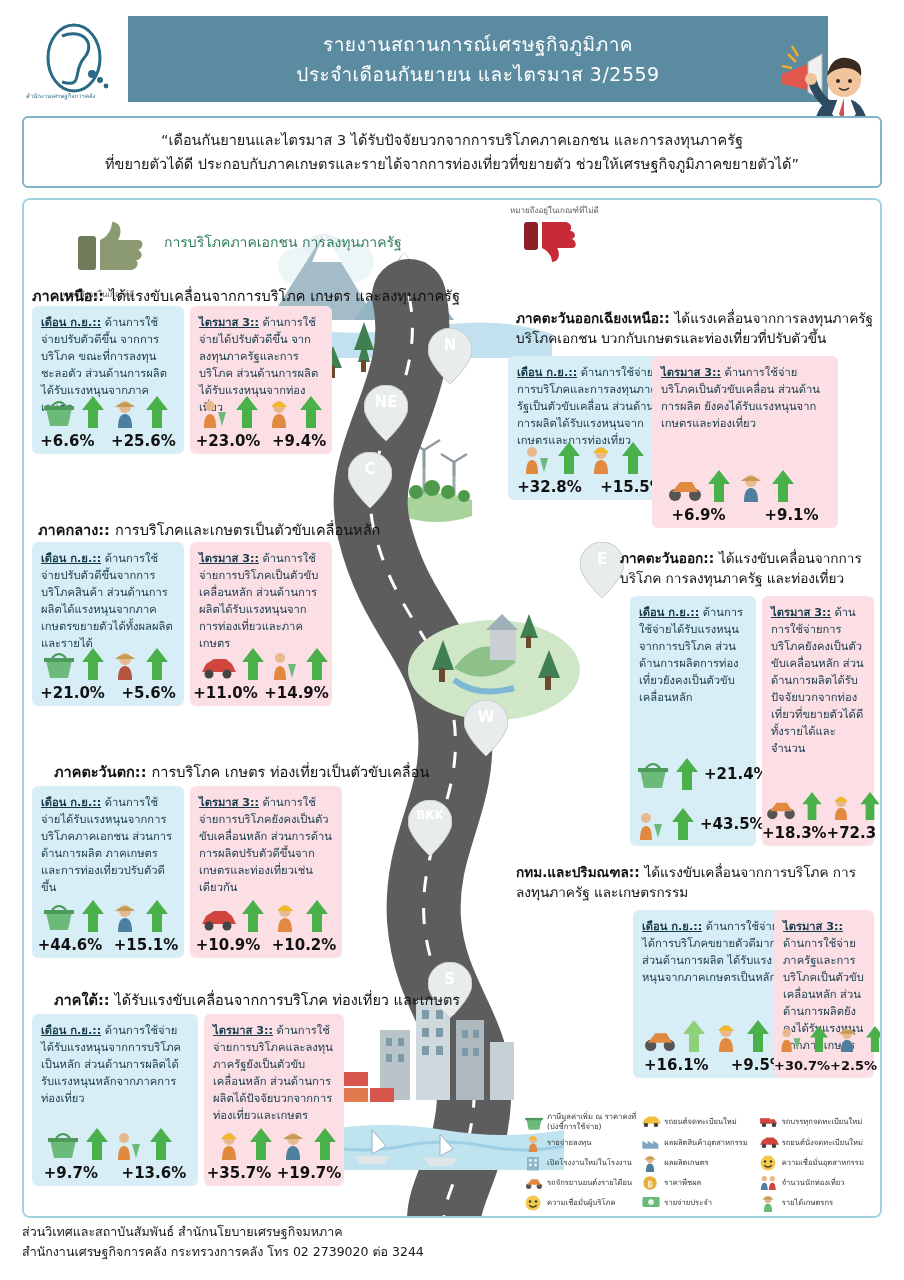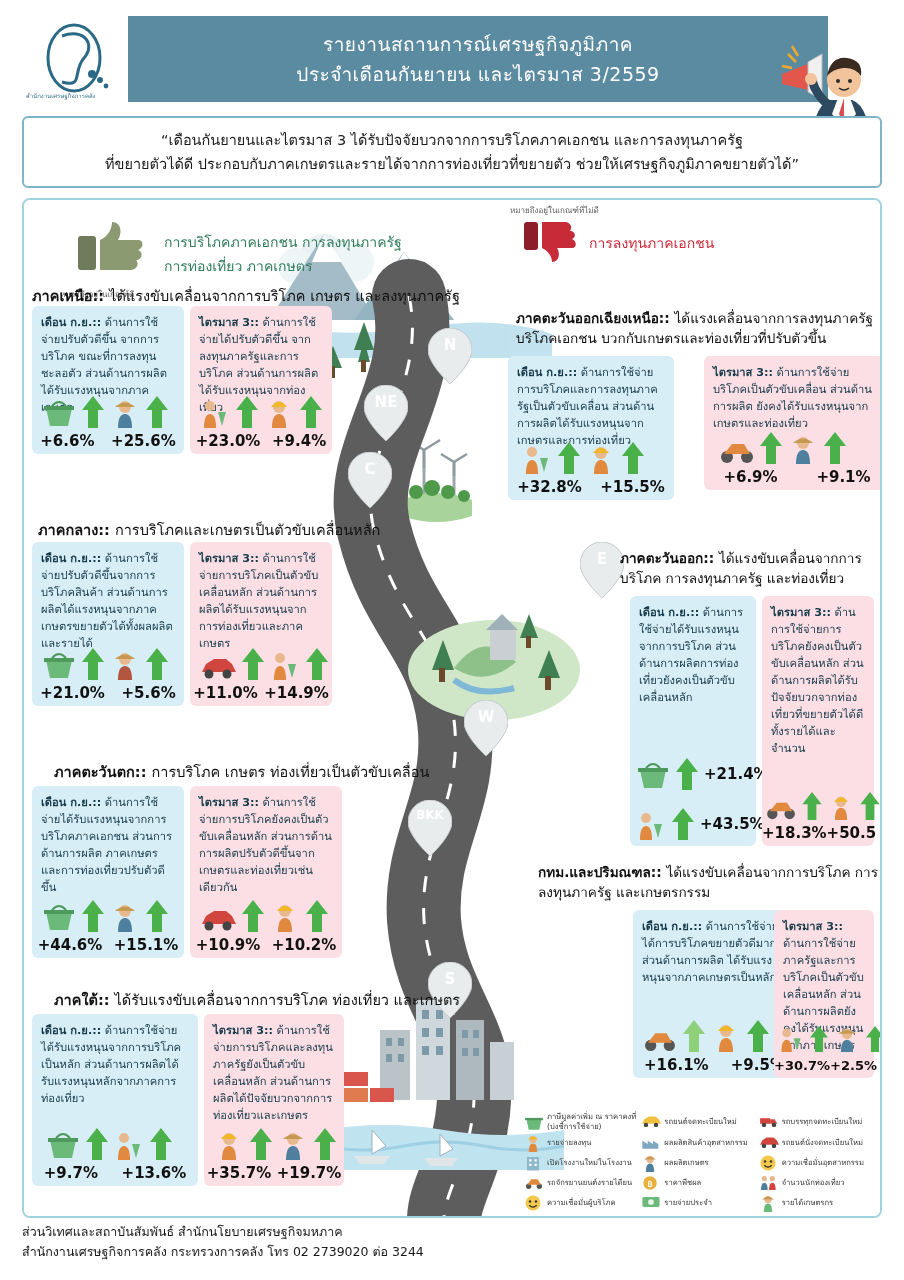--- a/index.html
+++ b/index.html
@@ -65,21 +65,21 @@
   .rhead { position: absolute; font-size: 14.5px; font-weight: bold; color:#111; }
   .rhead .sub { font-weight: normal; }
 
   
   .card {
     position: absolute; border-radius: 6px; padding: 8px 9px 4px 9px;
     font-size: 11.2px; line-height: 17px; color:#163a4a;
   }
   .card.blue { background:#d8eef6; }
   .card.pink { background:#fbdfe4; }
-  .card .ttl { font-weight: bold; }
+  .card .ttl { font-weight: bold; text-decoration: underline; }
   .card .body { display:block; }
 
   .figs { position:absolute; bottom:4px; left:0; width:100%;
           display:flex; justify-content:space-around; align-items:center; }
   .fig { font-size: 15px; font-weight: bold; color:#111; }
 
   
   .icons { position:absolute; display:flex; gap:6px; align-items:flex-end; }
 
   
@@ -273,33 +273,31 @@
   <div class="legend-up">
     <div class="thumb-up">
       <svg viewBox="0 0 68 52">
         <rect x="2" y="16" width="18" height="34" rx="3" fill="#6f7b5a"></rect>
         <path d="M24 50 L24 20 C34 16 36 6 36 2 C46 2 46 14 42 20 L62 20 C68 20 68 28 62 30 C68 32 66 40 60 40 C64 44 60 50 54 50 Z" fill="#8c9a72"></path>
       </svg>
     </div>
     <div class="legend-cap" style="left:6px; top:74px;">หมายถึงอยู่ในเกณฑ์ดี</div>
     <div class="legend-text-up">
       <div>การบริโภคภาคเอกชน การลงทุนภาครัฐ</div>
-      <div>การท่องเที่ยว ภาคเกษตร</div>
     </div>
   </div>
 
   <div class="legend-down">
     <div class="legend-cap" style="left:6px; top:-4px;">หมายถึงอยู่ในเกณฑ์ที่ไม่ดี</div>
     <div class="thumb-down">
       <svg viewBox="0 0 56 44">
         <rect x="2" y="2" width="14" height="28" rx="3" fill="#8d1f28"></rect>
         <path d="M20 2 L20 28 C28 32 30 38 30 42 C38 42 38 32 35 28 L50 28 C55 28 55 21 50 19 C55 17 53 11 48 11 C51 7 48 2 43 2 Z" fill="#c62b37"></path>
       </svg>
     </div>
-    <div class="legend-text-down">การลงทุนภาคเอกชน</div>
   </div>
 
   <div class="pin" style="left:404px; top:128px;">
     <svg viewBox="0 0 44 56">
         <path d="M22 0 C34 0 44 10 44 22 C44 36 22 56 22 56 C22 56 0 36 0 22 C0 10 10 0 22 0 Z" fill="#e9eced" stroke="#c3c9cb"></path>
       </svg>
     <div class="lbl">N</div>
   </div>
   <div class="pin" style="left:340px; top:185px;">
     <svg viewBox="0 0 44 56">
@@ -413,21 +411,21 @@
         </svg>
       <svg width="22" height="32" viewBox="0 0 22 32">
           <path d="M11 0 L22 14 H16 V32 H6 V14 H0 Z" fill="#49b04a"></path>
         </svg>
     </div>
     <div class="figs">
       <span class="fig">+32.8%</span>
       <span class="fig">+15.5%</span>
     </div>
   </div>
-  <div class="card pink" style="left:680px; top:156px; width:186px; height:134px;">
+  <div class="card pink" style="left:628px; top:156px; width:186px; height:172px;">
     <span class="ttl">ไตรมาส 3::</span><span class="body" style="display:inline"> ด้านการใช้จ่ายบริโภคเป็นตัวขับเคลื่อน ส่วนด้านการผลิต ยังคงได้รับแรงหนุนจากเกษตรและท่องเที่ยว</span>
     <div class="icons" style="left:16px; bottom:26px;">
       <svg width="34" height="30" viewBox="0 0 34 30">
           <circle cx="7" cy="23" r="6" fill="#555"></circle>
           <circle cx="27" cy="23" r="6" fill="#555"></circle>
           <path d="M4 20 l8 -10 l12 0 l6 10z" fill="#e0893f"></path>
         </svg>
       <svg width="22" height="32" viewBox="0 0 22 32">
           <path d="M11 0 L22 14 H16 V32 H6 V14 H0 Z" fill="#49b04a"></path>
         </svg>
@@ -543,21 +541,21 @@
           <circle cx="15" cy="9" r="6" fill="#e8b98e"></circle>
           <path d="M7 9 q8 -10 16 0z" fill="#f0b828"></path>
           <path d="M8 30 q0 -14 7 -14 q7 0 7 14z" fill="#e0893f"></path>
         </svg>
       <svg width="20" height="28" viewBox="0 0 22 32">
           <path d="M11 0 L22 14 H16 V32 H6 V14 H0 Z" fill="#49b04a"></path>
         </svg>
     </div>
     <div class="figs">
       <span class="fig">+18.3%</span>
-      <span class="fig">+50.5</span>
+      <span class="fig">+72.3</span>
     </div>
   </div>
 
   <div class="rhead" style="left:30px; top:560px;">
     <span>ภาคตะวันตก:: </span><span class="sub">การบริโภค เกษตร ท่องเที่ยวเป็นตัวขับเคลื่อน</span>
   </div>
   <div class="card blue" style="left:8px; top:586px; width:152px; height:172px;">
     <span class="ttl">เดือน ก.ย.::</span><span class="body" style="display:inline"> ด้านการใช้จ่ายได้รับแรงหนุนจากการบริโภคภาคเอกชน ส่วนการด้านการผลิต ภาคเกษตรและการท่องเที่ยวปรับตัวดีขึ้น</span>
     <div class="icons" style="left:10px; bottom:26px;">
       <svg width="34" height="30" viewBox="0 0 34 30">
@@ -601,21 +599,21 @@
       <svg width="22" height="32" viewBox="0 0 22 32">
           <path d="M11 0 L22 14 H16 V32 H6 V14 H0 Z" fill="#49b04a"></path>
         </svg>
     </div>
     <div class="figs">
       <span class="fig">+10.9%</span>
       <span class="fig">+10.2%</span>
     </div>
   </div>
 
-  <div class="rhead" style="left:492px; top:662px; width:364px; font-size:13.6px; line-height:20px;margin-left:22px;">
+  <div class="rhead" style="left:492px; top:662px; width:364px; font-size:13.6px; line-height:20px;">
     <span>กทม.และปริมณฑล:: </span><span class="sub">ได้แรงขับเคลื่อนจากการบริโภค การลงทุนภาครัฐ และเกษตรกรรม</span>
   </div>
   <div class="card blue" style="left:609px; top:710px; width:163px; height:168px;">
     <span class="ttl">เดือน ก.ย.::</span><span class="body" style="display:inline"> ด้านการใช้จ่ายได้การบริโภคขยายตัวดีมาก ส่วนด้านการผลิต ได้รับแรงหนุนจากภาคเกษตรเป็นหลัก</span>
     <div class="icons" style="left:10px; bottom:26px;">
       <svg width="34" height="28" viewBox="0 0 34 30">
           <circle cx="7" cy="23" r="6" fill="#555"></circle>
           <circle cx="27" cy="23" r="6" fill="#555"></circle>
           <path d="M4 20 l8 -10 l12 0 l6 10z" fill="#e0893f"></path>
         </svg>

